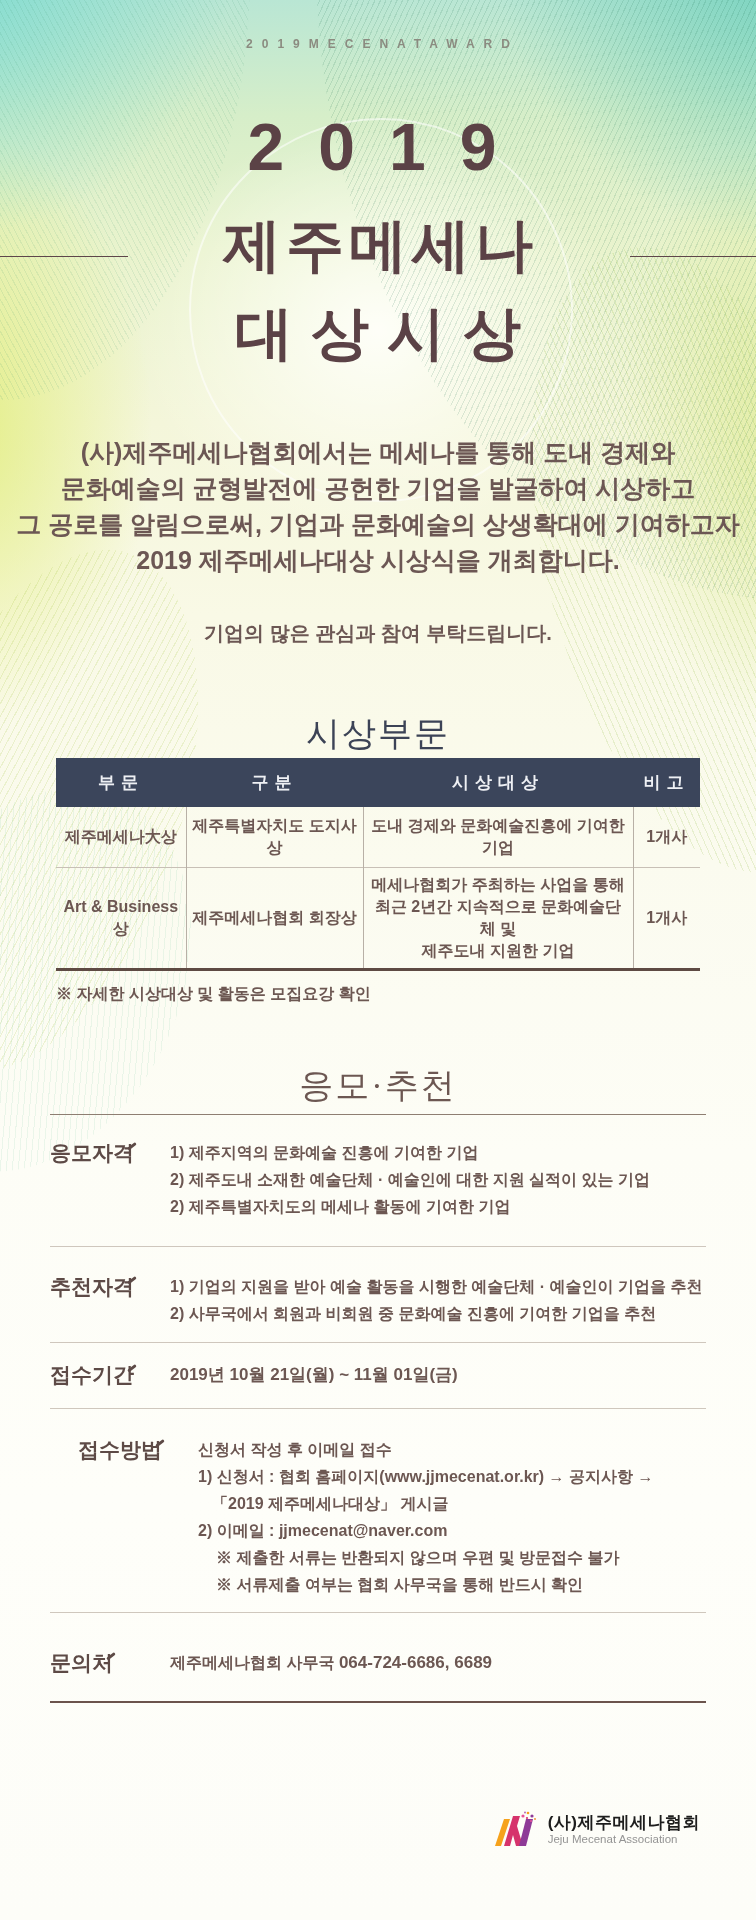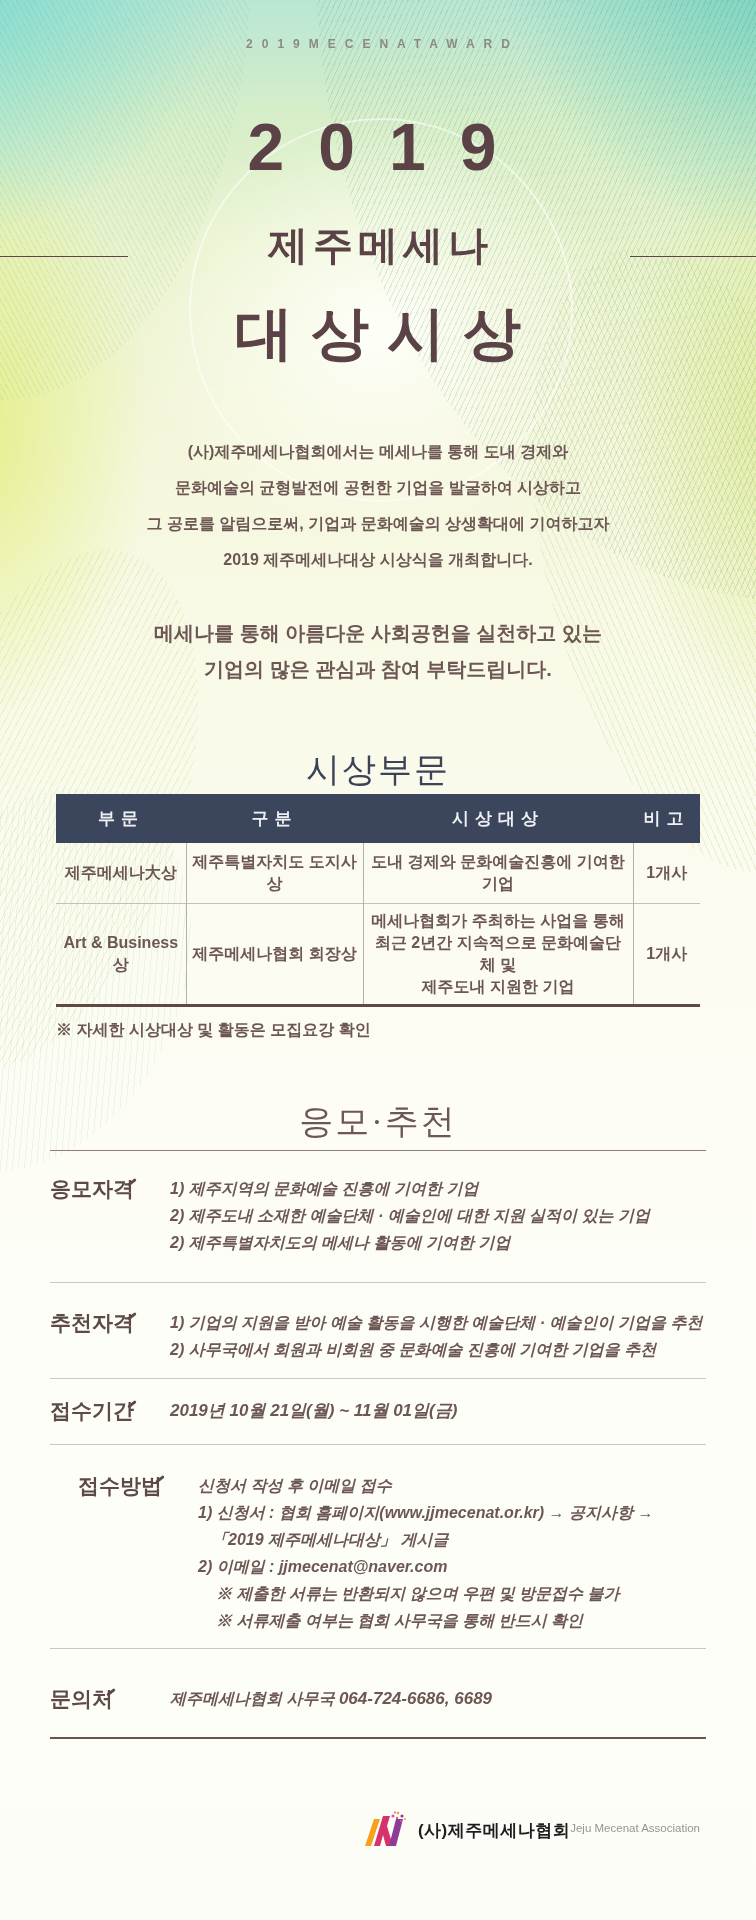--- a/index.html
+++ b/index.html
@@ -36,26 +36,26 @@
   .deco-line{position:absolute; top:256px; height:1px; background:#5e464a;}
   .deco-line.left{left:0; width:128px;}
   .deco-line.right{right:0; width:126px;}
 
   
   .content{position:relative; z-index:2;}
   .top-label{padding-top:37px; text-align:center; font-size:12px; font-weight:700;
     letter-spacing:9px; padding-left:9px; color:#8b8b80;}
   .year{margin:60px 0 0; text-align:center; font-size:66px; line-height:72px; font-weight:700;
     letter-spacing:34px; padding-left:22px; color:#5b4246;}
-  .title-ko1{margin:26px 4px 0; text-align:center; font-size:40px; line-height:72px; font-weight:700;
+  .title-ko1{margin:26px 4px 0; text-align:center; font-size:58px; line-height:72px; font-weight:700;
     letter-spacing:5px; padding-left:5px; color:#5b4246;}
   .title-ko2{margin:16px 0 0; text-align:center; font-size:58px; line-height:72px; font-weight:700;
     letter-spacing:18px; padding-left:18px; color:#5b4246;}
 
-  .intro{margin:65px 0 0; text-align:center; font-size:16px; line-height:36px;
+  .intro{margin:65px 0 0; text-align:center; font-size:25px; line-height:36px;
     font-weight:700; color:#6c5754;}
   .intro2{margin:37px 0 0; text-align:center; font-size:20px; line-height:36px;
     font-weight:700; color:#6c5754;}
 
   
   .section-heading{margin:62px 0 0; text-align:center; font-family:"Liberation Serif", serif;
     font-weight:500; font-size:34px; line-height:42px; letter-spacing:2px;}
   .section-heading.navy{color:#3c4356;}
   .section-heading.brown{color:#6c5752; margin-top:60px;}
 
@@ -75,34 +75,34 @@
   
   .apply{width:656px; margin:0 auto; position:relative;}
   .rule{border:none; border-top:1px solid #cfc7bd; margin:0;}
   .rule.head{border-top:1px solid #8e7e72; margin-top:7px;}
   .rule.final{border-top:2px solid #6b544c;}
   .apply-item{display:flex; align-items:flex-start;}
   .apply-label{width:120px; flex:none; font-size:21px; font-weight:700; color:#5d4a46;
     line-height:28px; white-space:nowrap;}
   .tick{display:inline-block; width:10px; height:3px; background:#5d4a46; border-radius:2px;
     transform:rotate(-38deg) translate(2px,-14px);}
-  .apply-content{flex:1; font-size:16px; line-height:27px; font-weight:600; color:#6c5752;font-style:italic;}
+  .apply-content{flex:1; font-size:16px; line-height:27px; font-weight:600; color:#6c5752;}
   .apply-content .bold{font-weight:700; font-size:17px;}
   .indent1{padding-left:14px;}
   .indent2{padding-left:18px;}
   .note-block{margin-top:8px;}
   .note-cont{padding-left:24px;}
   .mt26{margin-top:26px;} .mt36{margin-top:18px;}
   .mt19{margin-top:19px;} .mt27{margin-top:27px;margin-left:28px;} .mt14{margin-top:14px;} .mt37{margin-top:36px;}
   .gap15{margin-top:15px;} .gap26{margin-top:26px;} .gap24{margin-top:24px;}
 
   
   .footer{position:absolute; top:1810px; right:56px; display:flex; align-items:center; gap:9px;}
   .logo-mark{width:46px; height:40px; flex:none;}
-  .footer-names{display:flex; flex-direction:row;}
+  .footer-names{display:flex; flex-direction:column;}
   .org-ko{font-size:17px; font-weight:700; color:#1d1d1d; line-height:19px; letter-spacing:0.5px;}
   .org-en{font-size:11.5px; color:#949494; line-height:15px;}
 </style>
 </head>
 <body>
 
 <div class="poster">
 
   <div class="tx tx-tr"></div>
   <div class="tx tx-tl"></div>
@@ -120,21 +120,20 @@
     <div class="title-ko1">제주메세나</div>
     <div class="title-ko2">대상시상</div>
 
     <div class="intro">
       <div>(사)제주메세나협회에서는 메세나를 통해 도내 경제와</div>
       <div>문화예술의 균형발전에 공헌한 기업을 발굴하여 시상하고</div>
       <div>그 공로를 알림으로써, 기업과 문화예술의 상생확대에 기여하고자</div>
       <div>2019 제주메세나대상 시상식을 개최합니다.</div>
     </div>
     <div class="intro2">
-      <div>메세나를 통해 아름다운 사회공헌을 실천하고 있는</div>
       <div>기업의 많은 관심과 참여 부탁드립니다.</div>
     </div>
 
     <h3 class="section-heading navy">시상부문</h3>
 
     <table class="award-table">
       <colgroup>
           <col style="width:130px">
           <col style="width:177px">
           <col style="width:270px">

